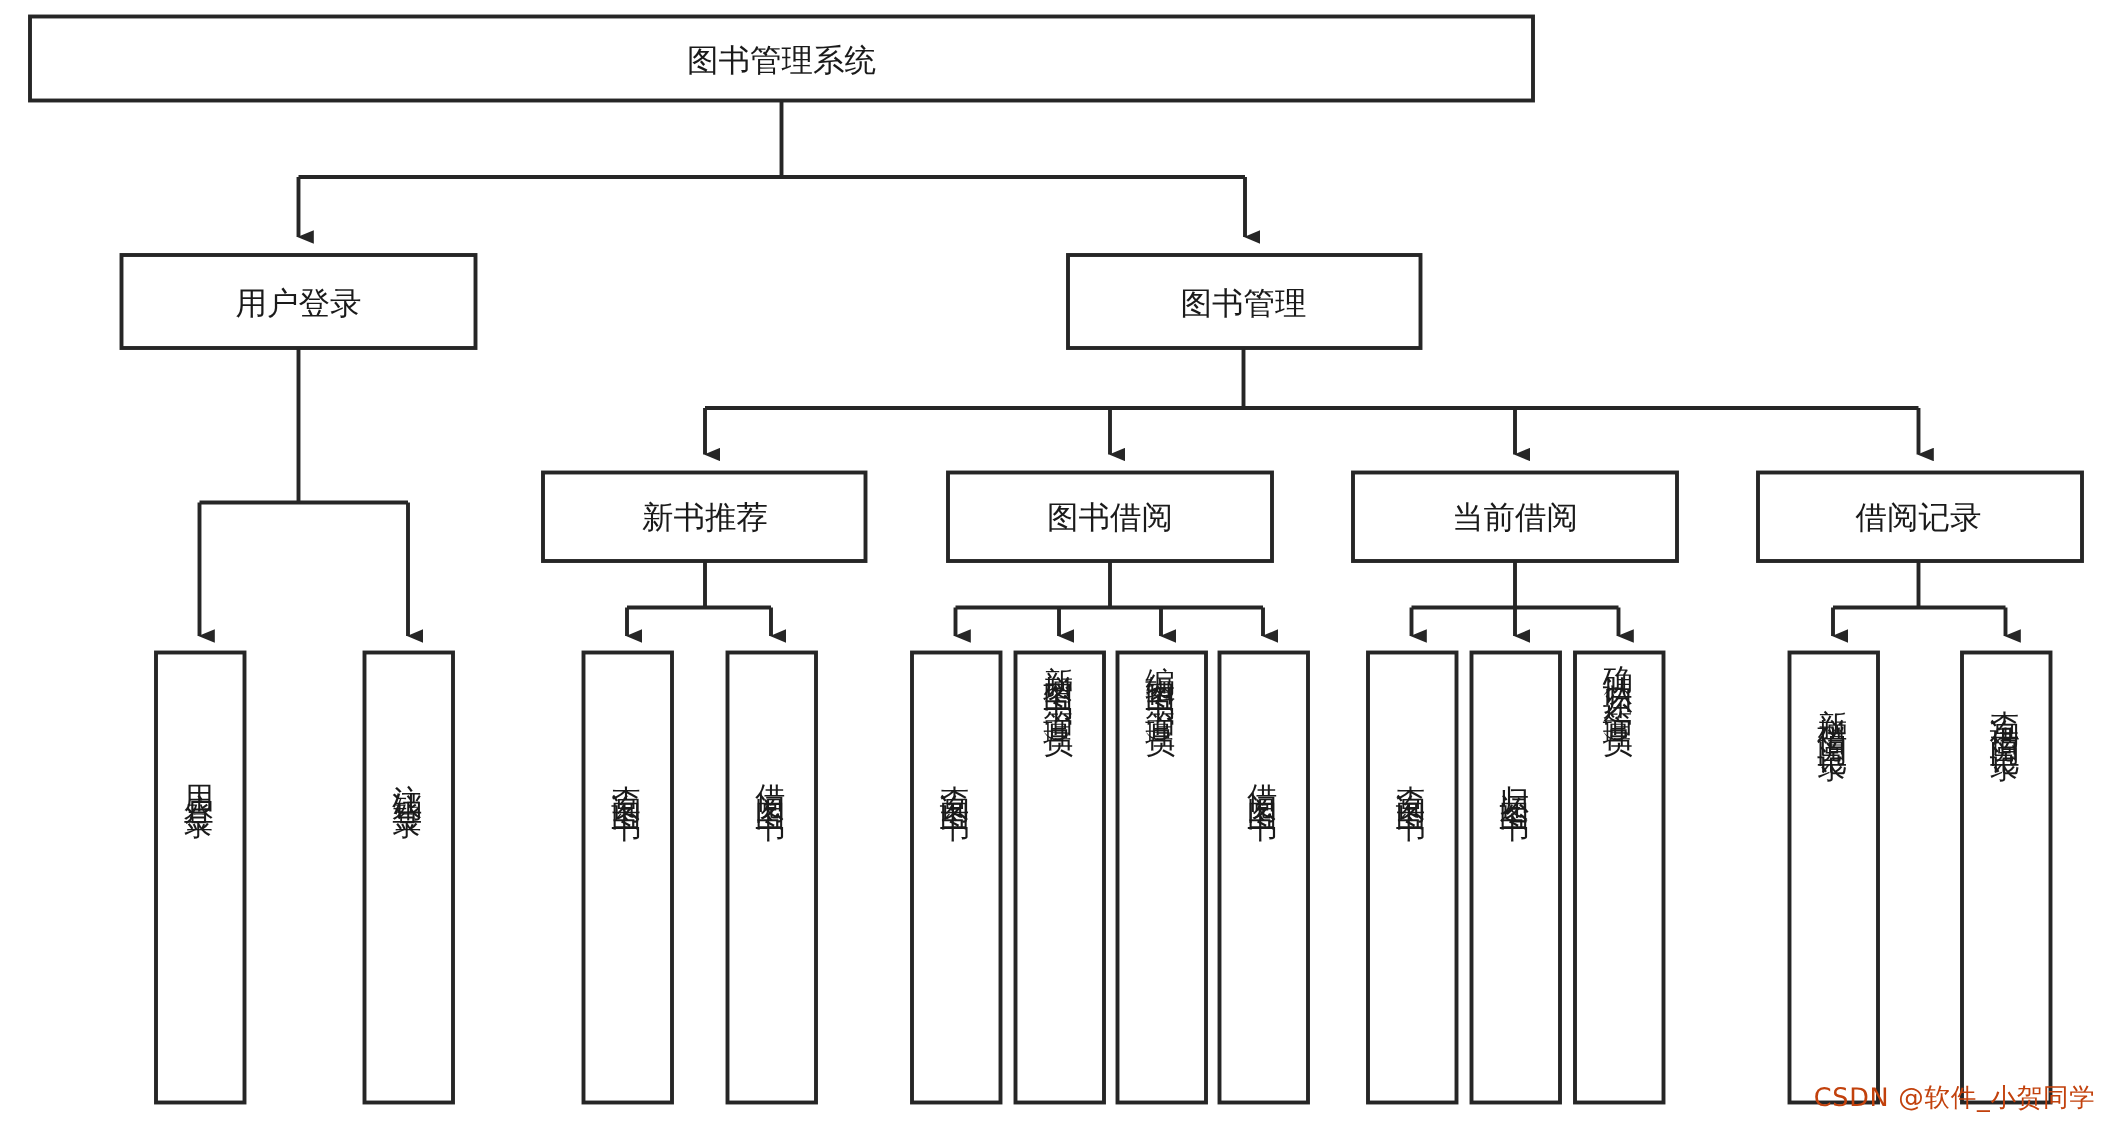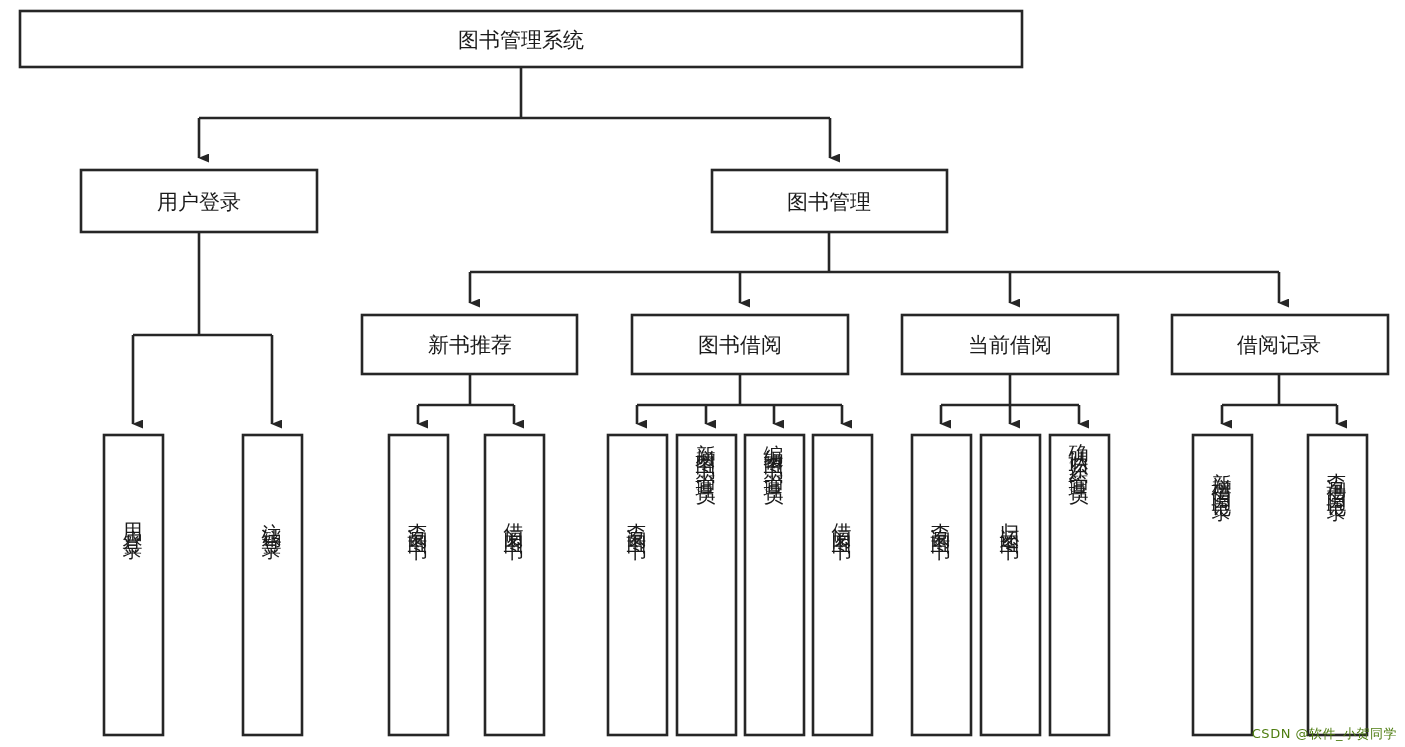--- a/index.html
+++ b/index.html
@@ -6,22 +6,22 @@
   body{width:1405px;height:747px;overflow:hidden;
        font-family:"DejaVu Sans","Liberation Sans",sans-serif;}
   #diagram{position:absolute;left:0;top:0;width:1405px;height:747px;}
   .box{fill:#ffffff;stroke:#262626;stroke-width:2.6;}
   .conn{stroke:#262626;stroke-width:2.6;fill:none;}
   .arrow{fill:#262626;}
   .node-label{font-size:21px;fill:#1a1a1a;
               font-family:"DejaVu Sans","Liberation Sans",sans-serif;}
   .leaf-label{font-size:20px;fill:#1a1a1a;
               font-family:"DejaVu Sans","Liberation Sans",sans-serif;}
-  .watermark{position:absolute;right:8px;bottom:4px;font-size:13px;
-             color:#4d7c0f;letter-spacing:0.5px;white-space:nowrap;
+  .watermark{position:absolute;right:8px;bottom:4px;font-size:17px;
+             color:#c2410c;letter-spacing:0.5px;white-space:nowrap;
              font-family:"DejaVu Sans","Liberation Sans",sans-serif;margin-top:20px;}
 </style>
 </head>
 <body>
 
 <svg id="diagram" viewBox="0 0 1405 747">
 
   <defs>
     <marker id="arrowhead" markerWidth="9" markerHeight="11" refX="4.5" refY="10.2" orient="auto" markerUnits="userSpaceOnUse">
       <path class="arrow" d="M0,0 L9,0 L4.5,11 Z"></path>

